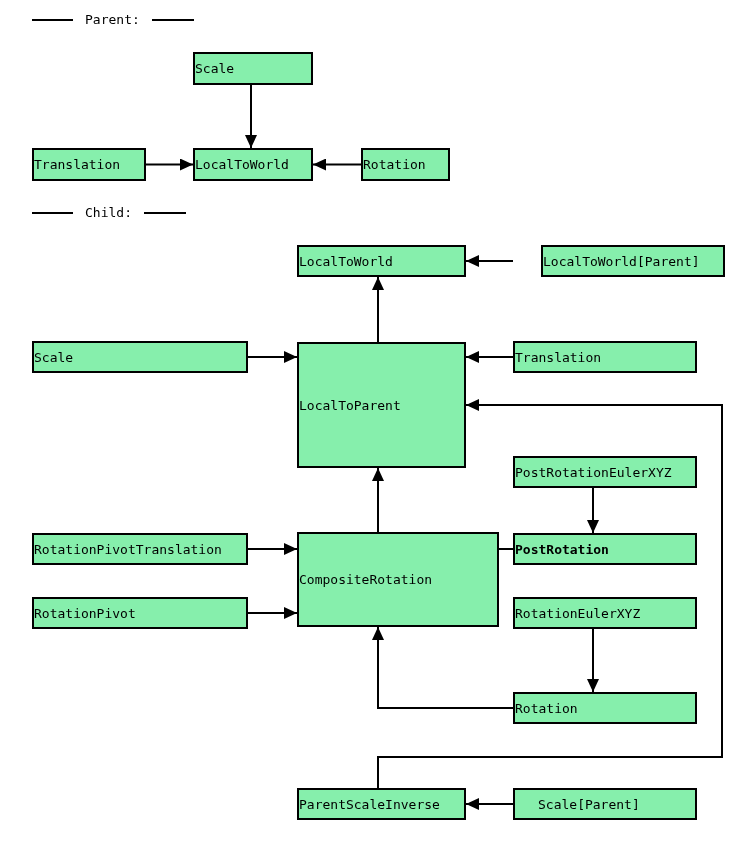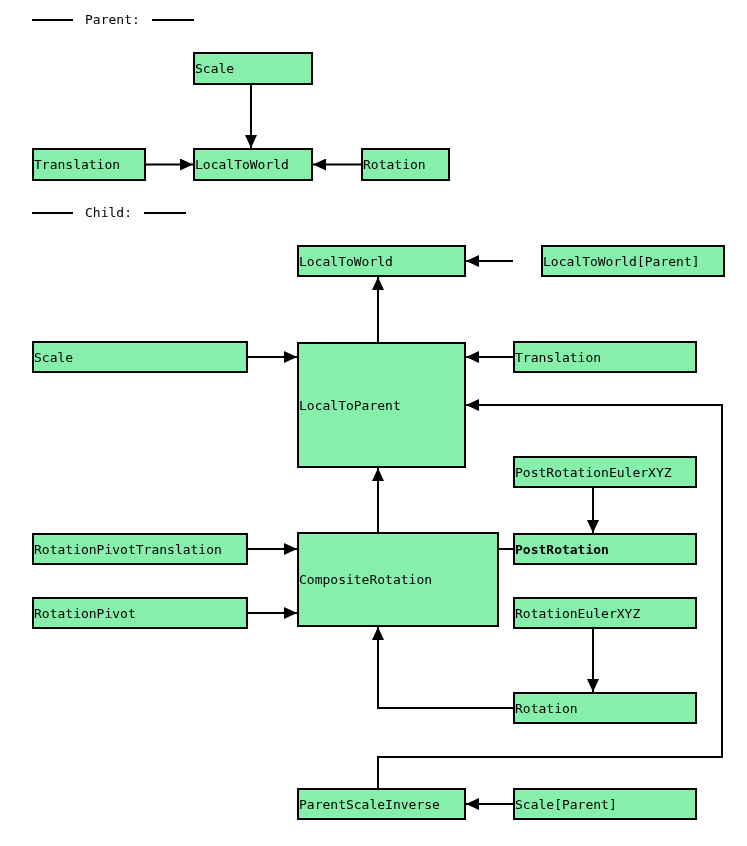--- a/index.html
+++ b/index.html
@@ -145,17 +145,17 @@
   </div>
   <div class="node" style="left:513px; top:533px; width:184px; height:32px;font-weight:bold;">
     <span>PostRotation</span>
   </div>
   <div class="node" style="left:513px; top:597px; width:184px; height:32px;">
     <span>RotationEulerXYZ</span>
   </div>
   <div class="node" style="left:513px; top:692px; width:184px; height:32px;">
     <span>Rotation</span>
   </div>
-  <div class="node" style="left:513px; top:788px; width:184px; height:32px;">
+  <div class="node" style="left:513px; top:788px; width:184px; height:32px;padding-left:23px;">
     <span>Scale[Parent]</span>
   </div>
 
 </div>
 
 </body></html>

